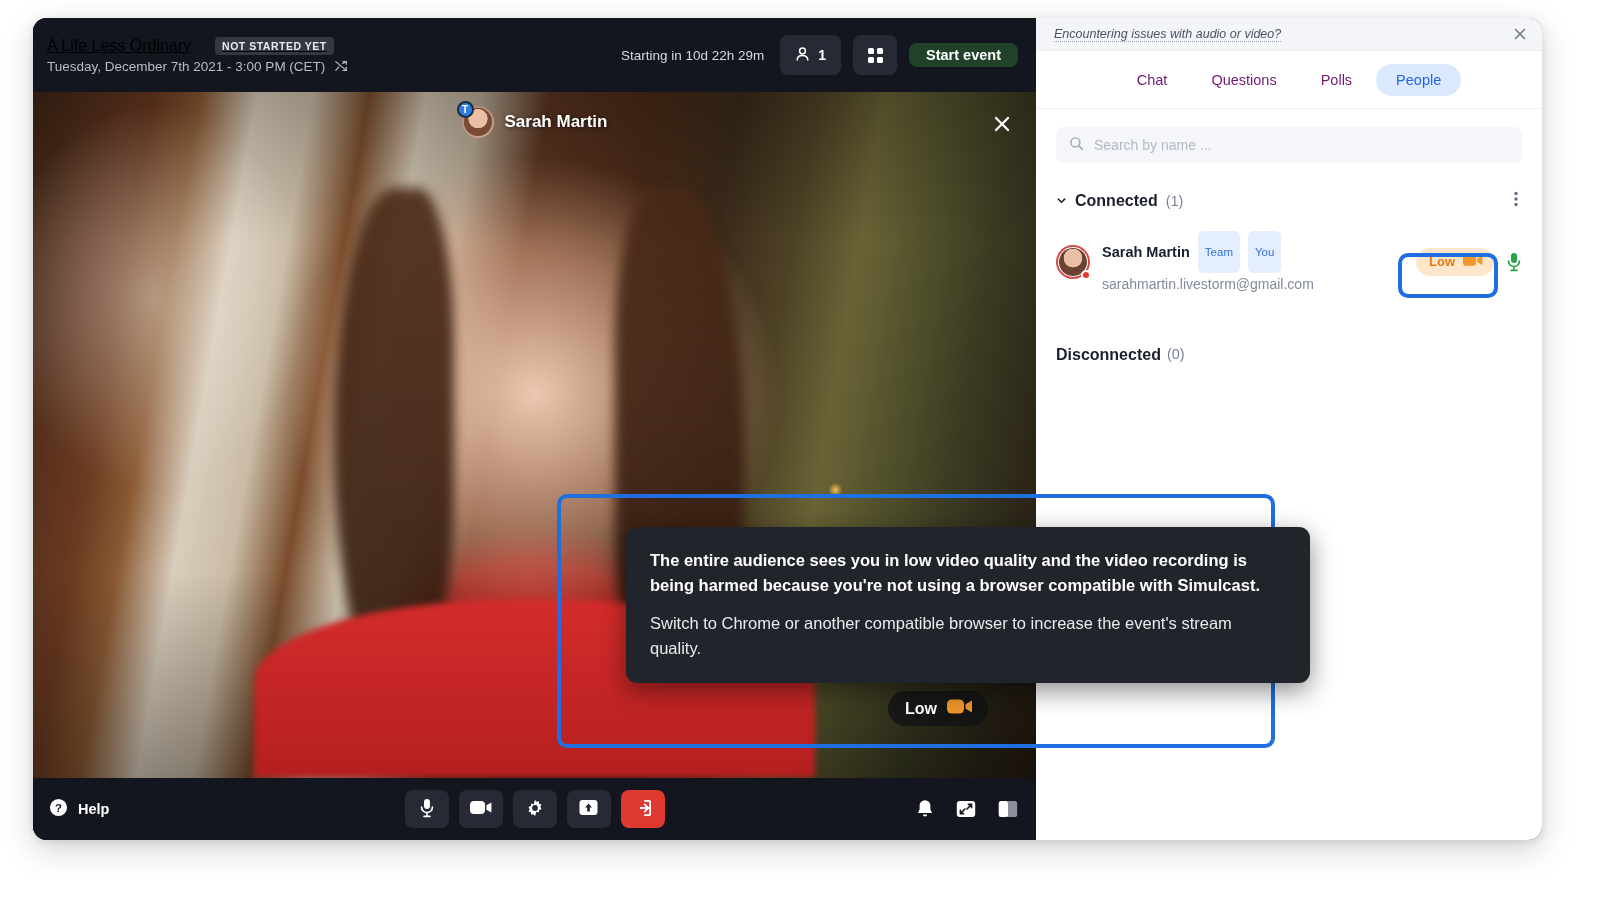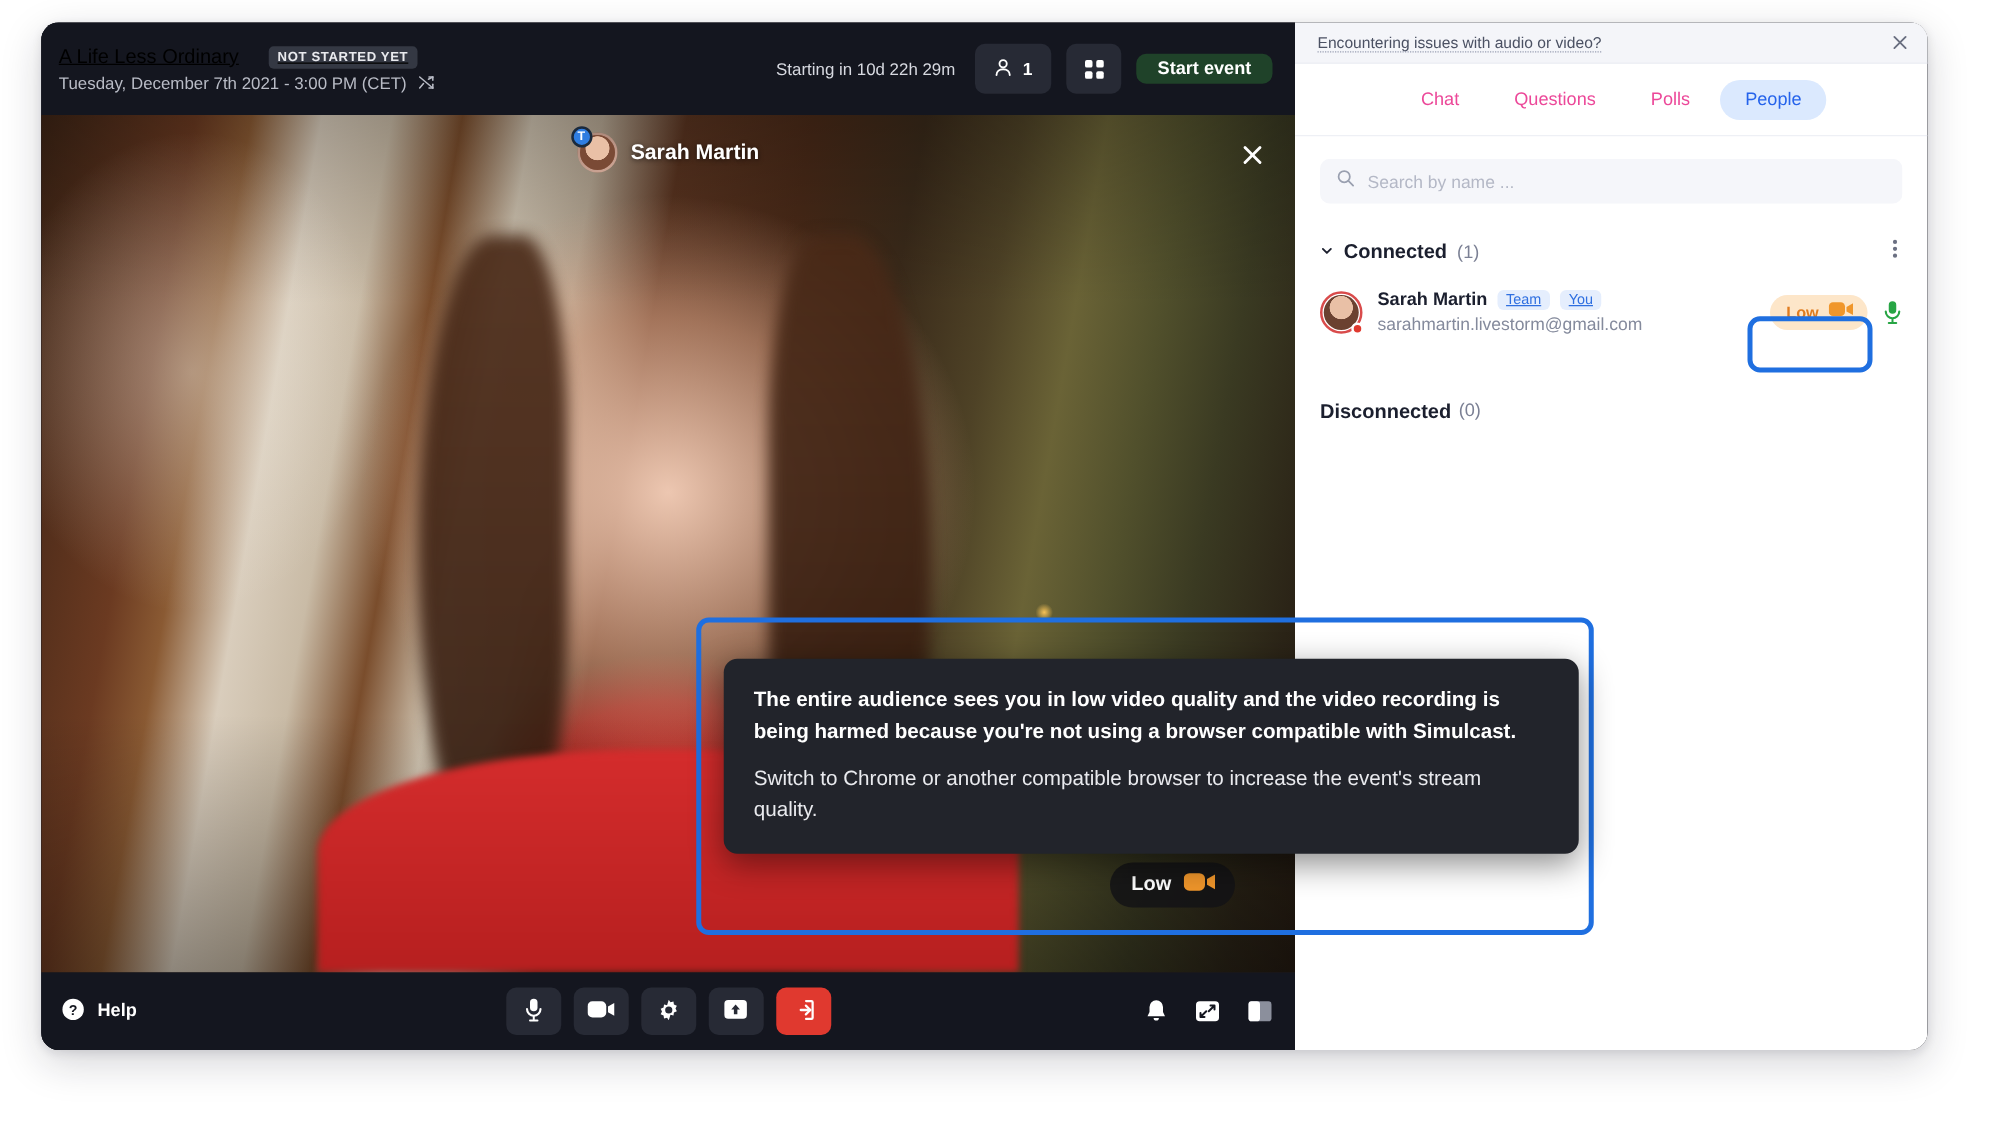--- a/index.html
+++ b/index.html
@@ -164,21 +164,21 @@
     position:absolute;
     border: 4px solid #1f6fe0;
     border-radius: 10px;
     pointer-events: none;
     z-index: 9;
   }
   #hl-video { left: 557px; top: 494px; width: 718px; height: 254px; }
 
   .tooltip {
     position:absolute;
-    left: 546px; top: 509px;
+    left: 593px; top: 509px;
     width: 684px;
     background: #22242b;
     border-radius: 11px;
     padding: 21px 24px 22px 24px;
     z-index: 10;
     box-shadow: 0 8px 26px rgba(0,0,0,.45);
   }
   .tt-strong {
     color:#ffffff; font-size:16.5px; font-weight:bold; line-height:1.52;
     margin-bottom: 13px;
@@ -225,33 +225,34 @@
     height: 33px; flex:none;
     background:#f4f5f9;
     display:flex; align-items:center;
     padding: 0 14px 0 18px;
     border-bottom: 1px solid #eceef4;
   }
   .banner-txt {
     color:#4b5163; font-size:12.5px;
     border-bottom: 1px dotted #9aa0b4;
     cursor:pointer;
+    font-style:italic;
   }
   .banner-close {
     margin-left:auto; width:16px; height:16px; cursor:pointer;
   }
 
   .tabs {
     height: 58px; flex:none;
     display:flex; align-items:center; justify-content:center; gap: 4px;
     border-bottom: 1px solid #eef0f5;
   }
   .tab {
     padding: 8px 20px; border-radius: 18px;
-    font-size: 14.5px; color:#ec4899;
+    font-size: 14.5px; color:#701a75;
     cursor:pointer; background:transparent; border:none;
     font-family: inherit;
   }
   .tab.active { background:#dbe9fe; color:#2563eb; font-weight: normal; }
 
   .panel-body { flex:1; padding: 18px 20px 0 20px; overflow:hidden; }
 
   .search {
     height: 36px; background:#f5f6fa; border-radius: 8px;
     display:flex; align-items:center; gap:10px;
@@ -290,21 +291,21 @@
   .pav .dot {
     position:absolute; right:-1px; bottom:-1px;
     width:10px; height:10px; border-radius:50%;
     background:#e0392f; border:2px solid #ffffff;
   }
   .pinfo { display:flex; flex-direction:column; gap:3px; min-width:0; }
   .prow1 { display:flex; align-items:center; gap:8px; }
   .pname { font-size:14.5px; font-weight:bold; color:#1b1f2e; }
   .tag {
     font-size:11.5px; color:#2f6fe0; background:#e5eefd;
-    padding: 2px 7px; border-radius: 5px; text-decoration: underline;
+    padding: 15px 7px; border-radius: 5px;
   }
   .pmail { font-size:14px; color:#848a9c; }
 
   .pright { margin-left:auto; display:flex; align-items:center; gap: 12px; position:relative; }
   .lowbadge {
     display:flex; align-items:center; gap:8px;
     background:#fde6c9; border-radius: 14px;
     padding: 5px 11px 5px 13px;
     cursor:pointer;
   }

